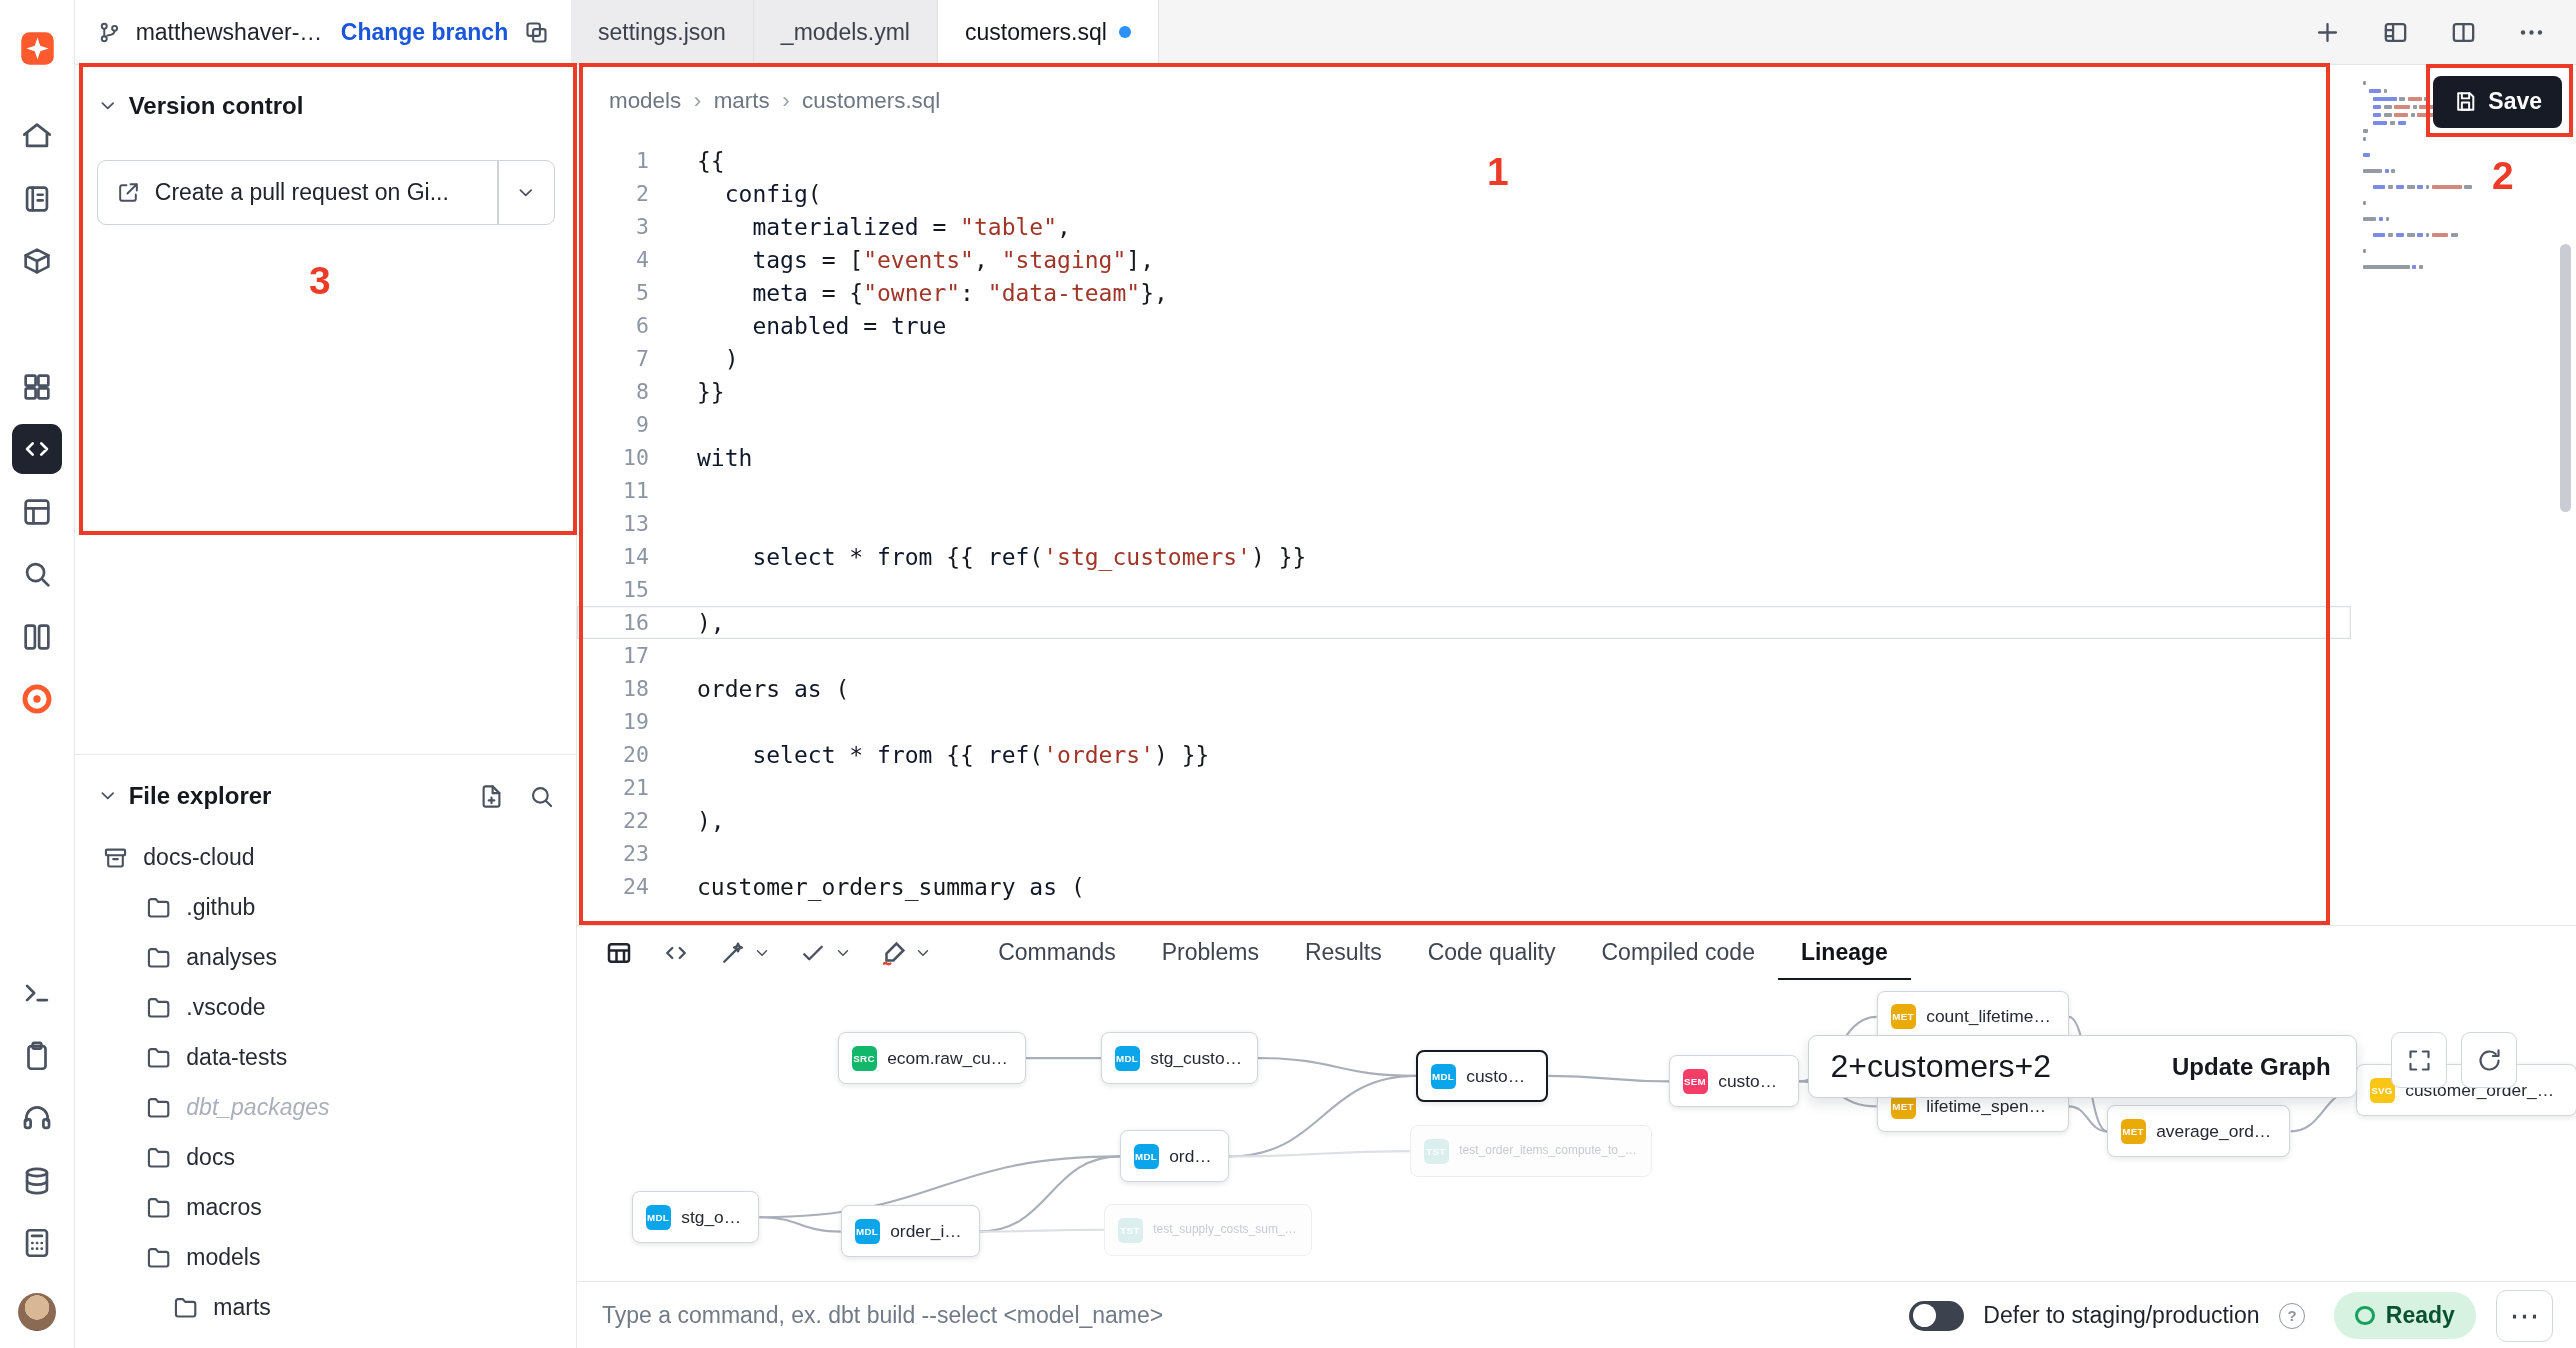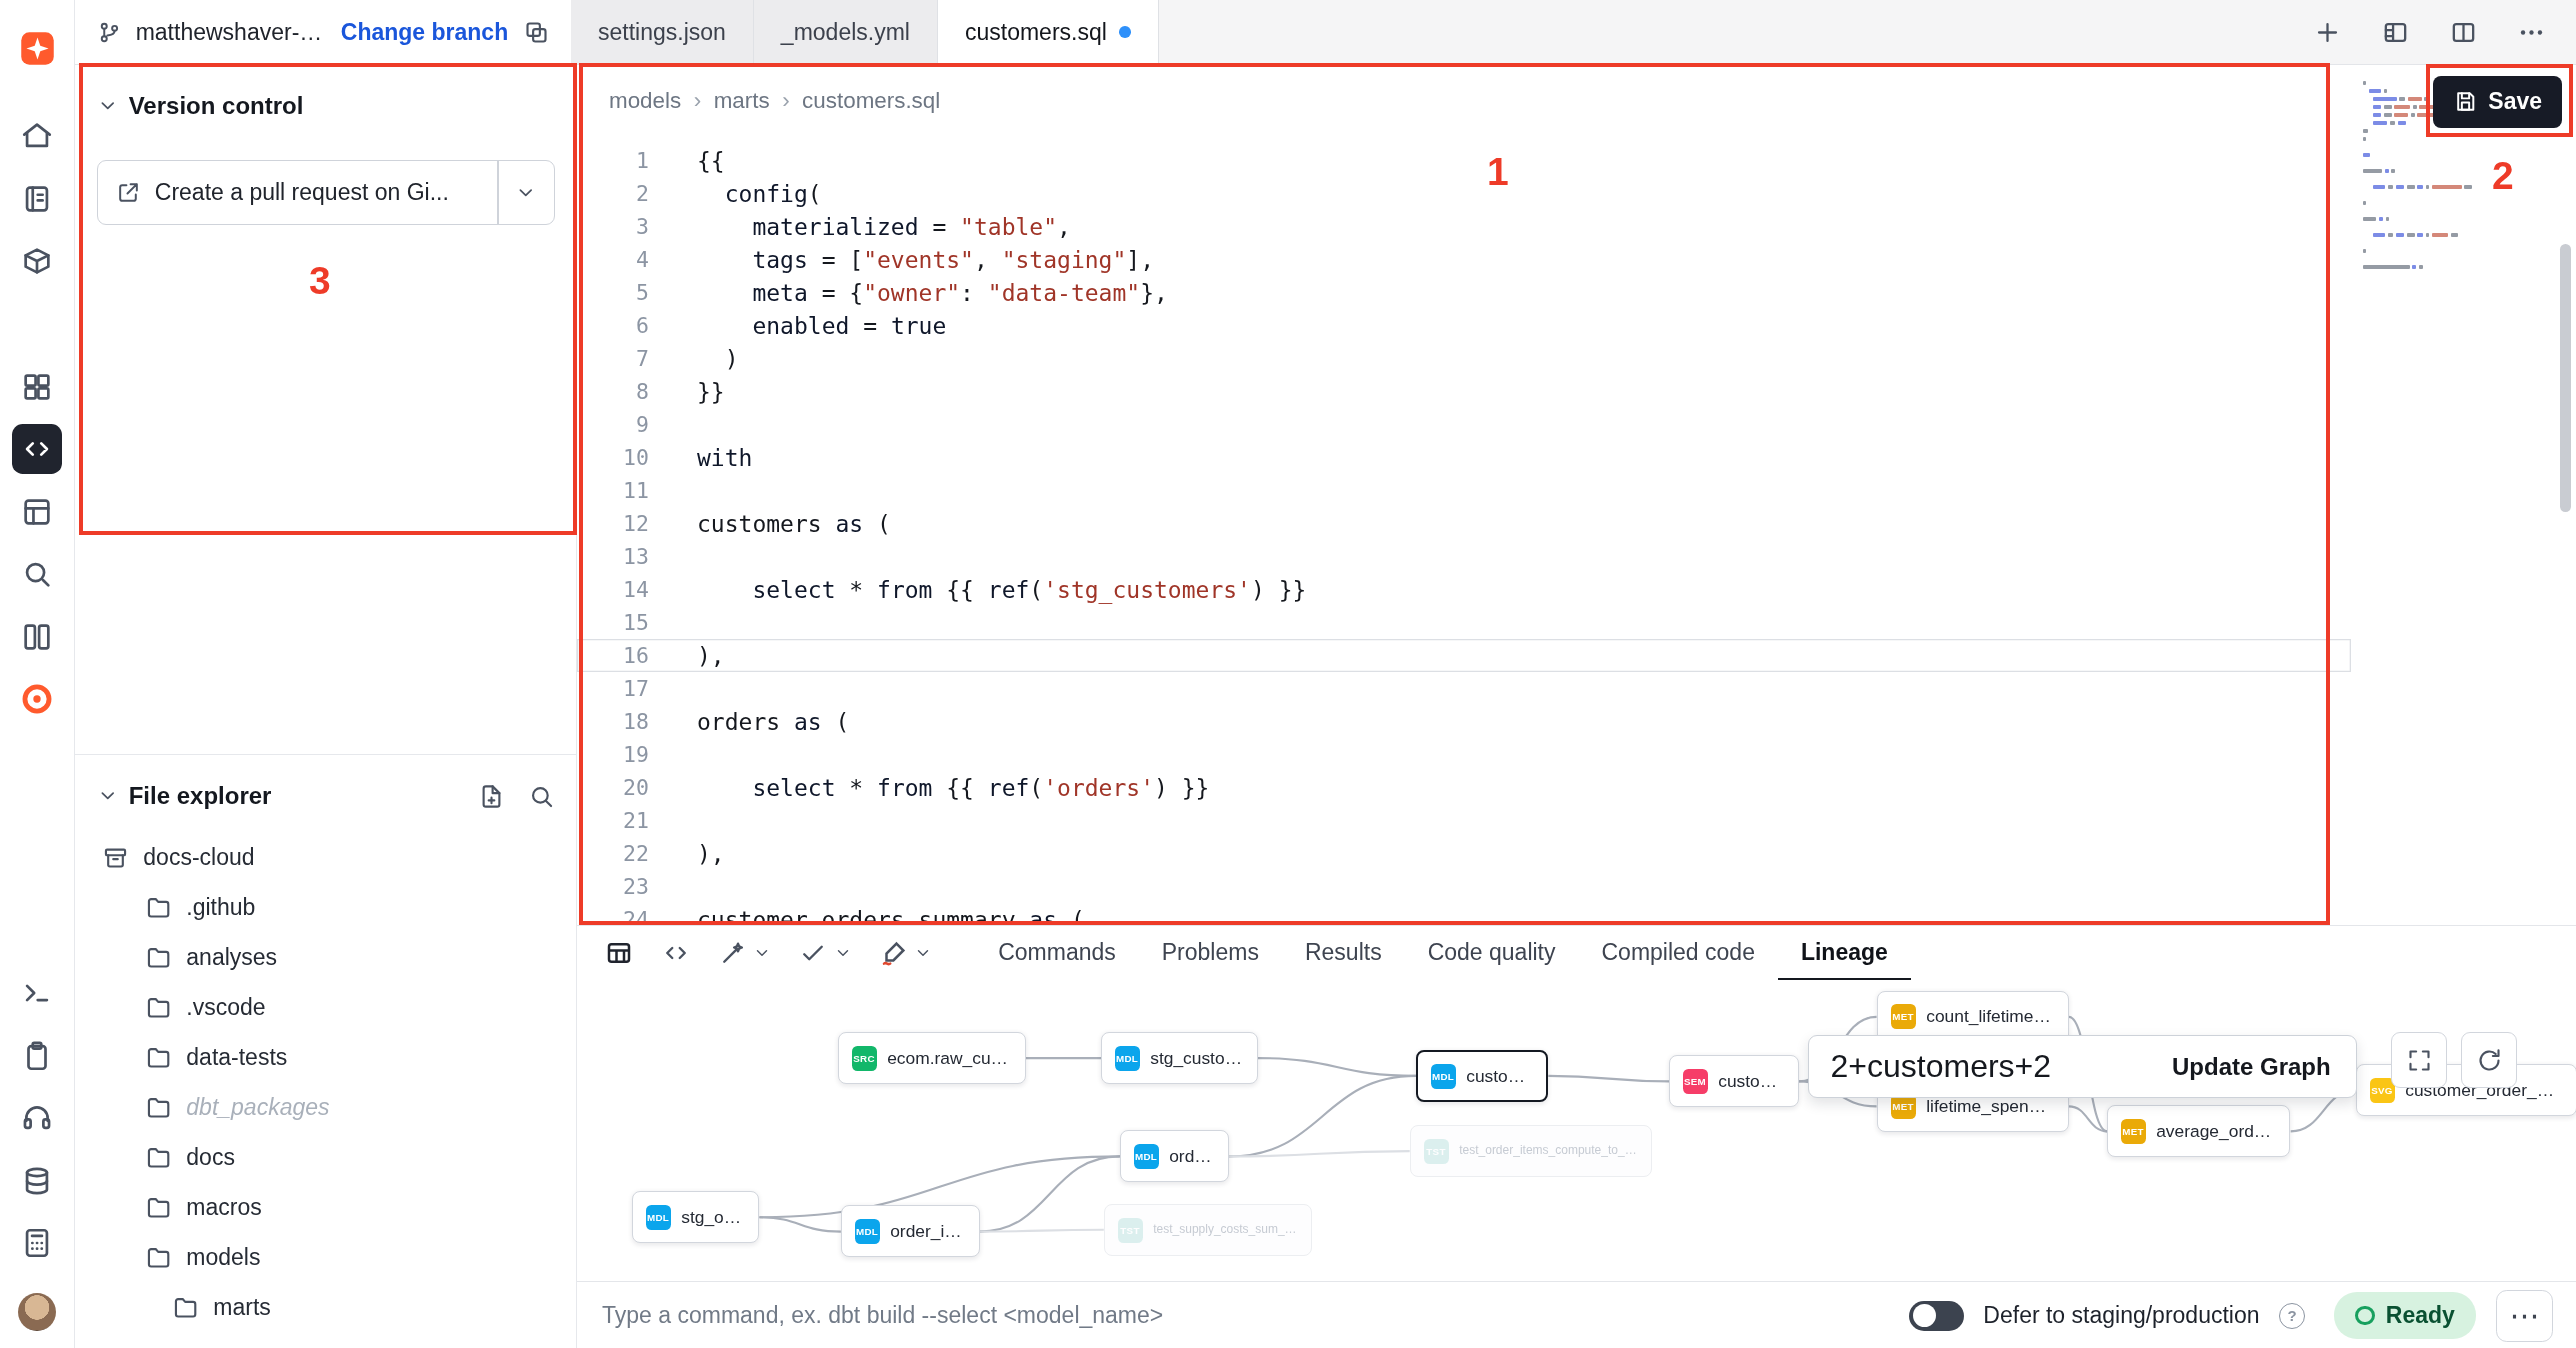--- a/index.html
+++ b/index.html
@@ -456,24 +456,20 @@
       </div>
       <div class="cl">
         <span class="ln">10</span>
         <span class="lc"><span class="tk-k">with</span></span>
       </div>
       <div class="cl">
         <span class="ln">11</span>
         <span class="lc"></span>
       </div>
       <div class="cl">
-        <span class="ln">12</span>
-        <span class="lc"><span class="tk-p">customers </span><span class="tk-k">as</span><span class="tk-p"> (</span></span>
-      </div>
-      <div class="cl">
         <span class="ln">13</span>
         <span class="lc"></span>
       </div>
       <div class="cl">
         <span class="ln">14</span>
         <span class="lc"><span class="tk-p">    </span><span class="tk-k">select</span><span class="tk-p"> * </span><span class="tk-k">from</span><span class="tk-p"> {{ </span><span class="tk-k">ref</span><span class="tk-p">(</span><span class="tk-s">'stg_customers'</span><span class="tk-p">) }}</span></span>
       </div>
       <div class="cl">
         <span class="ln">15</span>
         <span class="lc"></span>

